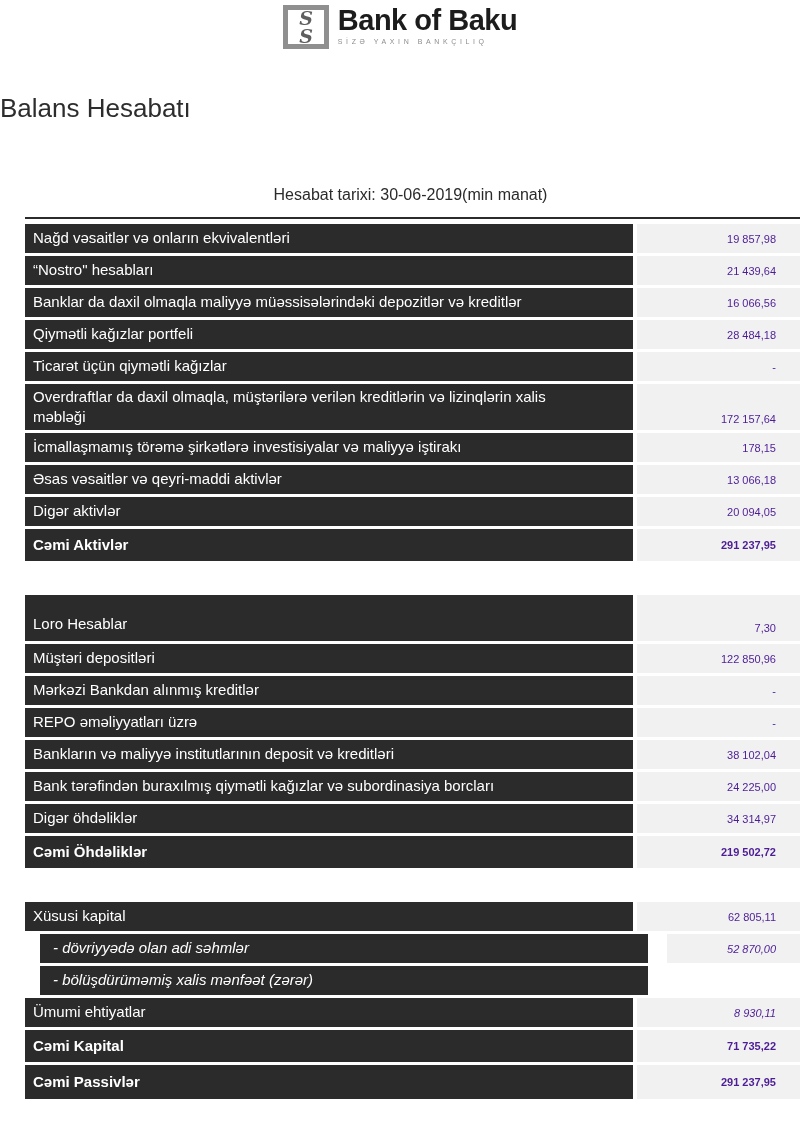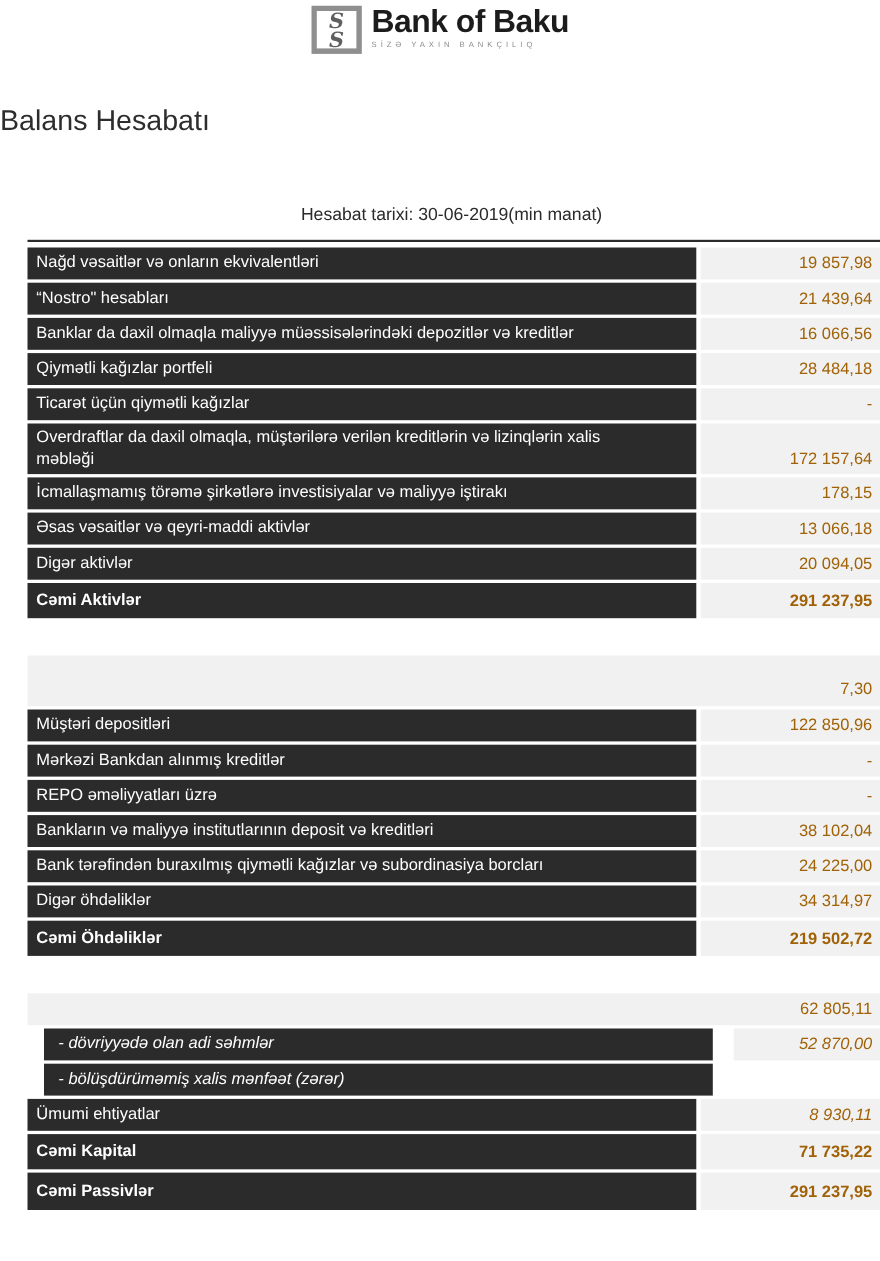--- a/index.html
+++ b/index.html
@@ -82,26 +82,26 @@
     line-height: 1.35;
     display: flex;
     align-items: center;
     padding-left: 8px;
     box-sizing: border-box;
     min-height: 29px;
   }
   .row .value {
     flex: 1;
     background: #f1f1f1;
-    color: #a16207;
-    font-size: 15px;
+    color: #4c1d95;
+    font-size: 11px;
     display: flex;
     align-items: center;
     justify-content: flex-end;
-    padding-right: 7px;
+    padding-right: 24px;
     box-sizing: border-box;
     min-height: 29px;
   }
   .row.bold .label, .row.bold .value { font-weight: bold; }
   .row.bold .label, .row.bold .value { min-height: 32px; }
   .row.italic .label, .row.italic .value { font-style: italic; margin-left: 15px; }
   .row.italic .label { padding-left: 13px; }
   .row.value-italic .value { font-style: italic; }
   .row.multiline .label, .row.multiline .value { min-height: 46px; }
   .row.multiline .label { padding-right: 86px; }
@@ -175,20 +175,21 @@
         <div class="label">Digər aktivlər</div>
         <div class="value">20 094,05</div>
       </div>
       <div class="row bold">
         <div class="label">Cəmi Aktivlər</div>
         <div class="value">291 237,95</div>
       </div>
     </div>
     <div class="section">
       <div class="row tall">
+        <div class="label">Loro Hesablar</div>
         <div class="value">7,30</div>
       </div>
       <div class="row">
         <div class="label">Müştəri depositləri</div>
         <div class="value">122 850,96</div>
       </div>
       <div class="row">
         <div class="label">Mərkəzi Bankdan alınmış kreditlər</div>
         <div class="value">-</div>
       </div>
@@ -208,20 +209,21 @@
         <div class="label">Digər öhdəliklər</div>
         <div class="value">34 314,97</div>
       </div>
       <div class="row bold">
         <div class="label">Cəmi Öhdəliklər</div>
         <div class="value">219 502,72</div>
       </div>
     </div>
     <div class="section">
       <div class="row">
+        <div class="label">Xüsusi kapital</div>
         <div class="value">62 805,11</div>
       </div>
       <div class="row italic">
         <div class="label">- dövriyyədə olan adi səhmlər</div>
         <div class="value">52 870,00</div>
       </div>
       <div class="row italic">
         <div class="label">- bölüşdürüməmiş xalis mənfəət (zərər)</div>
       </div>
       <div class="row value-italic">

